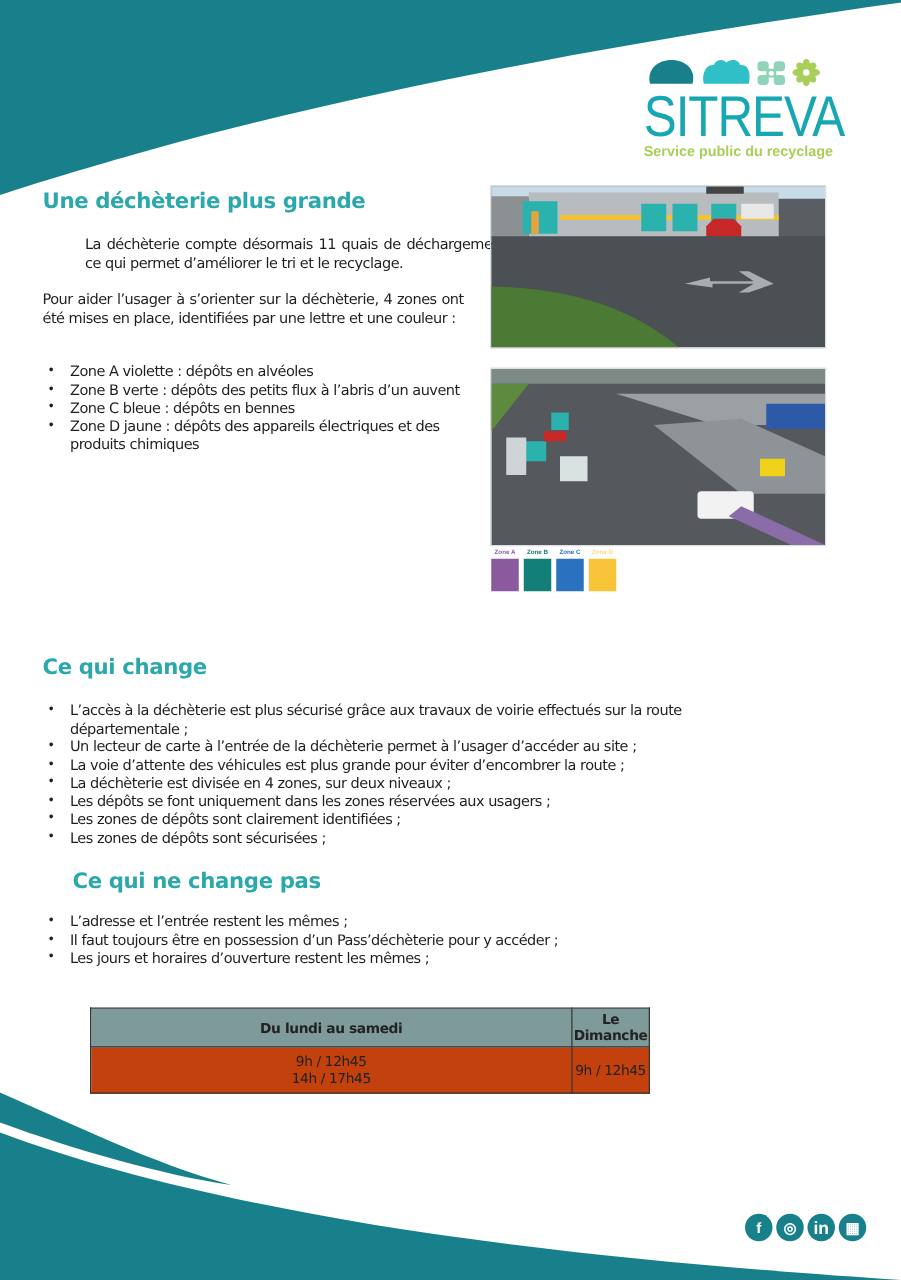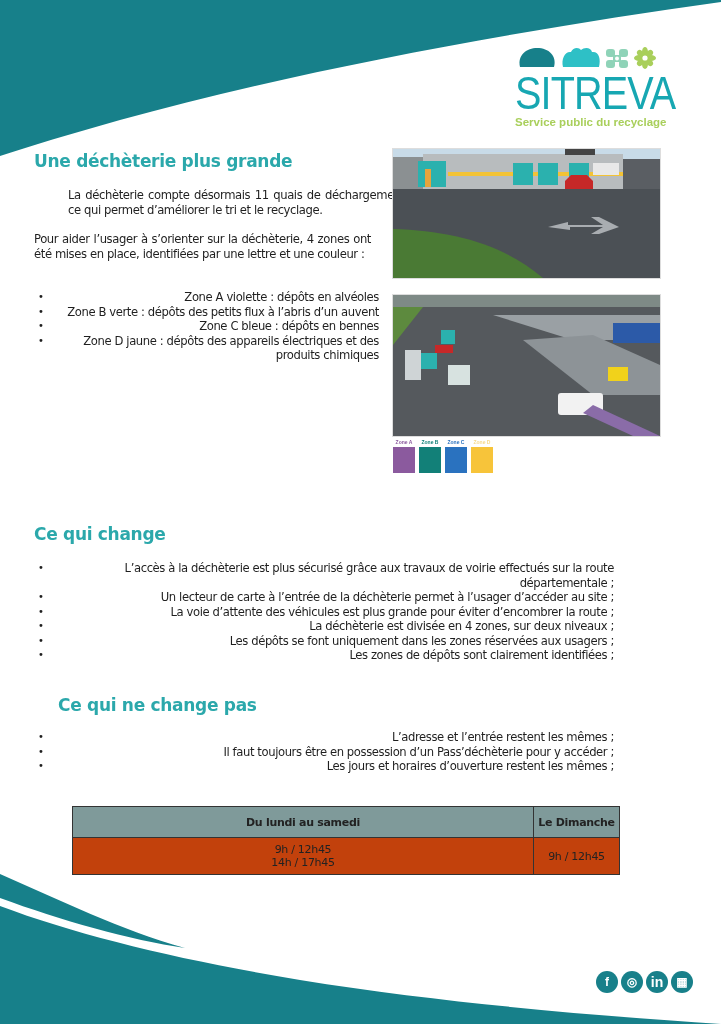--- a/index.html
+++ b/index.html
@@ -9,31 +9,31 @@
   .wave-bottom { top:870px; height:154px; }
 
   .logo { position:absolute; left:515px; top:46px; width:165px; }
   .logo-shapes { display:flex; gap:4px; align-items:center; height:24px; margin-left:2px; }
   .logo-text { font-family:"Liberation Sans", sans-serif; font-size:46px; line-height:42px; color:#17a7b2; letter-spacing:-1px; transform:scaleX(0.86); transform-origin:left; margin-top:2px; font-weight:normal; }
   .logo-sub { font-size:11.5px; font-weight:bold; color:#a9cf5b; margin-top:2px; white-space:nowrap; }
 
   h2.section { position:absolute; margin:0; font-family:"DejaVu Sans", sans-serif; font-weight:bold; color:#2ba8ab; font-size:17px; letter-spacing:-0.3px; }
   .p { position:absolute; font-family:"DejaVu Sans", sans-serif; font-size:11.6px; line-height:14.5px; color:#1f1f1f; letter-spacing:-0.4px; margin:0; }
   .justify { text-align:justify; }
-  ul.bul { position:absolute; margin:0; padding:0; list-style:none; font-family:"DejaVu Sans", sans-serif; font-size:11.6px; line-height:14.5px; color:#1f1f1f; letter-spacing:-0.4px;text-align:right; }
+  ul.bul { position:absolute; margin:0; padding:0; list-style:none; font-family:"DejaVu Sans", sans-serif; font-size:11.6px; line-height:14.5px; color:#1f1f1f; letter-spacing:-0.4px; }
   ul.bul li { position:relative; padding-left:22px; }
   ul.bul li::before { content:"•"; position:absolute; left:4px; top:0; font-size:10px; }
 
   .photo { position:absolute; left:392px; border:1px solid #ddd; overflow:hidden; }
   .zones { position:absolute; left:393px; top:439px; display:flex; gap:4px; }
   .zone { width:22px; display:flex; flex-direction:column; align-items:center; }
   .zone-label { font-size:5px; font-weight:bold; height:8px; white-space:nowrap; font-family:"Liberation Sans", sans-serif; }
   .zone-swatch { width:22px; height:26px; }
 
-  table.hours { position:absolute; left:72px; top:806px; width:548px; border-collapse:collapse; font-family:"DejaVu Sans", sans-serif; font-size:11px; color:#222; }
+  table.hours { position:absolute; left:72px; top:806px; width:448px; border-collapse:collapse; font-family:"DejaVu Sans", sans-serif; font-size:11px; color:#222; }
   table.hours th { background:#7f9a9a; border:1.5px solid #333; height:28px; font-weight:bold; letter-spacing:-0.3px; }
   table.hours td { background:#c2410c; border:1.5px solid #333; text-align:center; height:34px; line-height:13px; letter-spacing:-0.3px; }
 
   .social { position:absolute; left:596px; top:971px; display:flex; gap:3px; }
   .soc { width:22px; height:22px; border-radius:50%; background:#18808a; color:#fff; display:flex; align-items:center; justify-content:center; font-weight:bold; font-size:12px; font-family:"Liberation Sans", sans-serif; }
 </style>
 </head>
 <body>
 
 <svg class="wave wave-top" viewBox="0 0 721 160" preserveAspectRatio="none">
@@ -146,20 +146,21 @@
 </div>
 
 <h2 class="section" style="left:34px;top:524px;">Ce qui change</h2>
 <ul class="bul" style="left:34px;top:561px;width:580px;">
   <li>L’accès à la déchèterie est plus sécurisé grâce aux travaux de voirie effectués sur la route départementale ;</li>
   <li>Un lecteur de carte à l’entrée de la déchèterie permet à l’usager d’accéder au site ;</li>
   <li>La voie d’attente des véhicules est plus grande pour éviter d’encombrer la route ;</li>
   <li>La déchèterie est divisée en 4 zones, sur deux niveaux ;</li>
   <li>Les dépôts se font uniquement dans les zones réservées aux usagers ;</li>
   <li>Les zones de dépôts sont clairement identifiées ;</li>
+  <li>Les zones de dépôts sont sécurisées ;</li>
 </ul>
 
 <h2 class="section" style="left:34px;top:695px;margin-left:24px;">Ce qui ne change pas</h2>
 <ul class="bul" style="left:34px;top:730px;width:580px;">
   <li>L’adresse et l’entrée restent les mêmes ;</li>
   <li>Il faut toujours être en possession d’un Pass’déchèterie pour y accéder ;</li>
   <li>Les jours et horaires d’ouverture restent les mêmes ;</li>
 </ul>
 
 <table class="hours">

